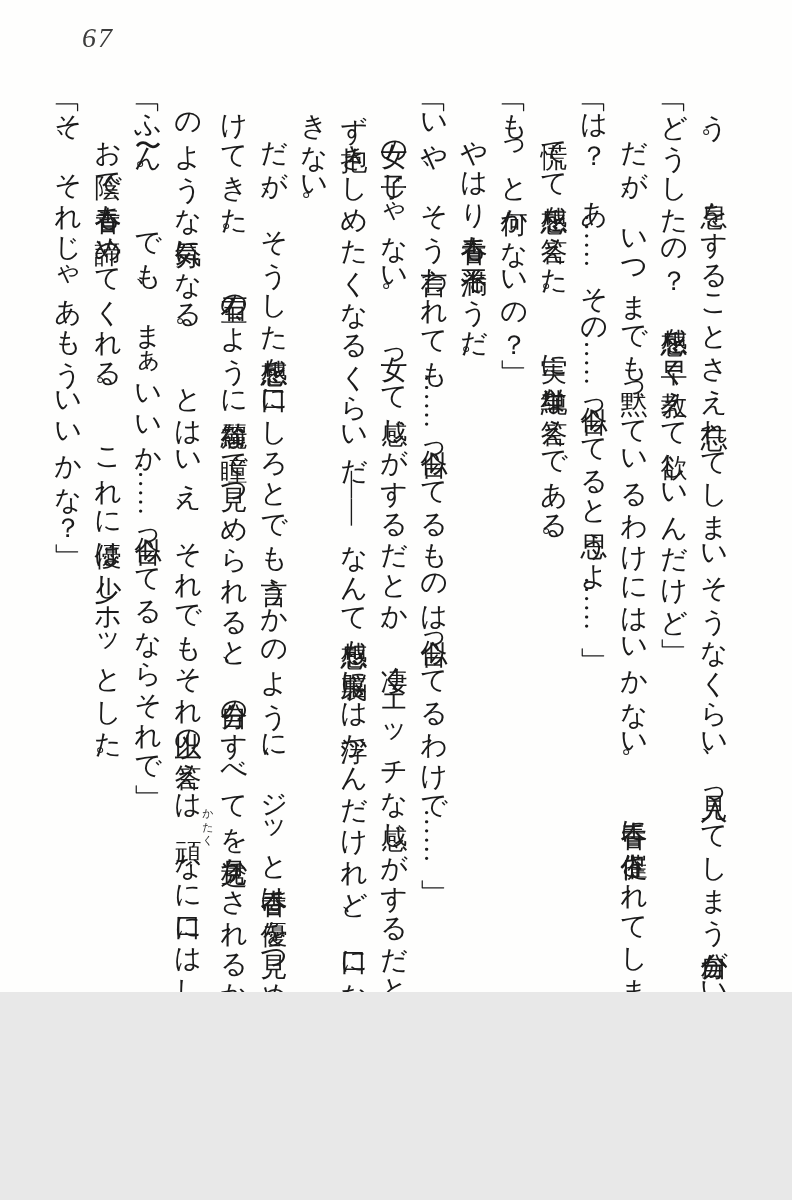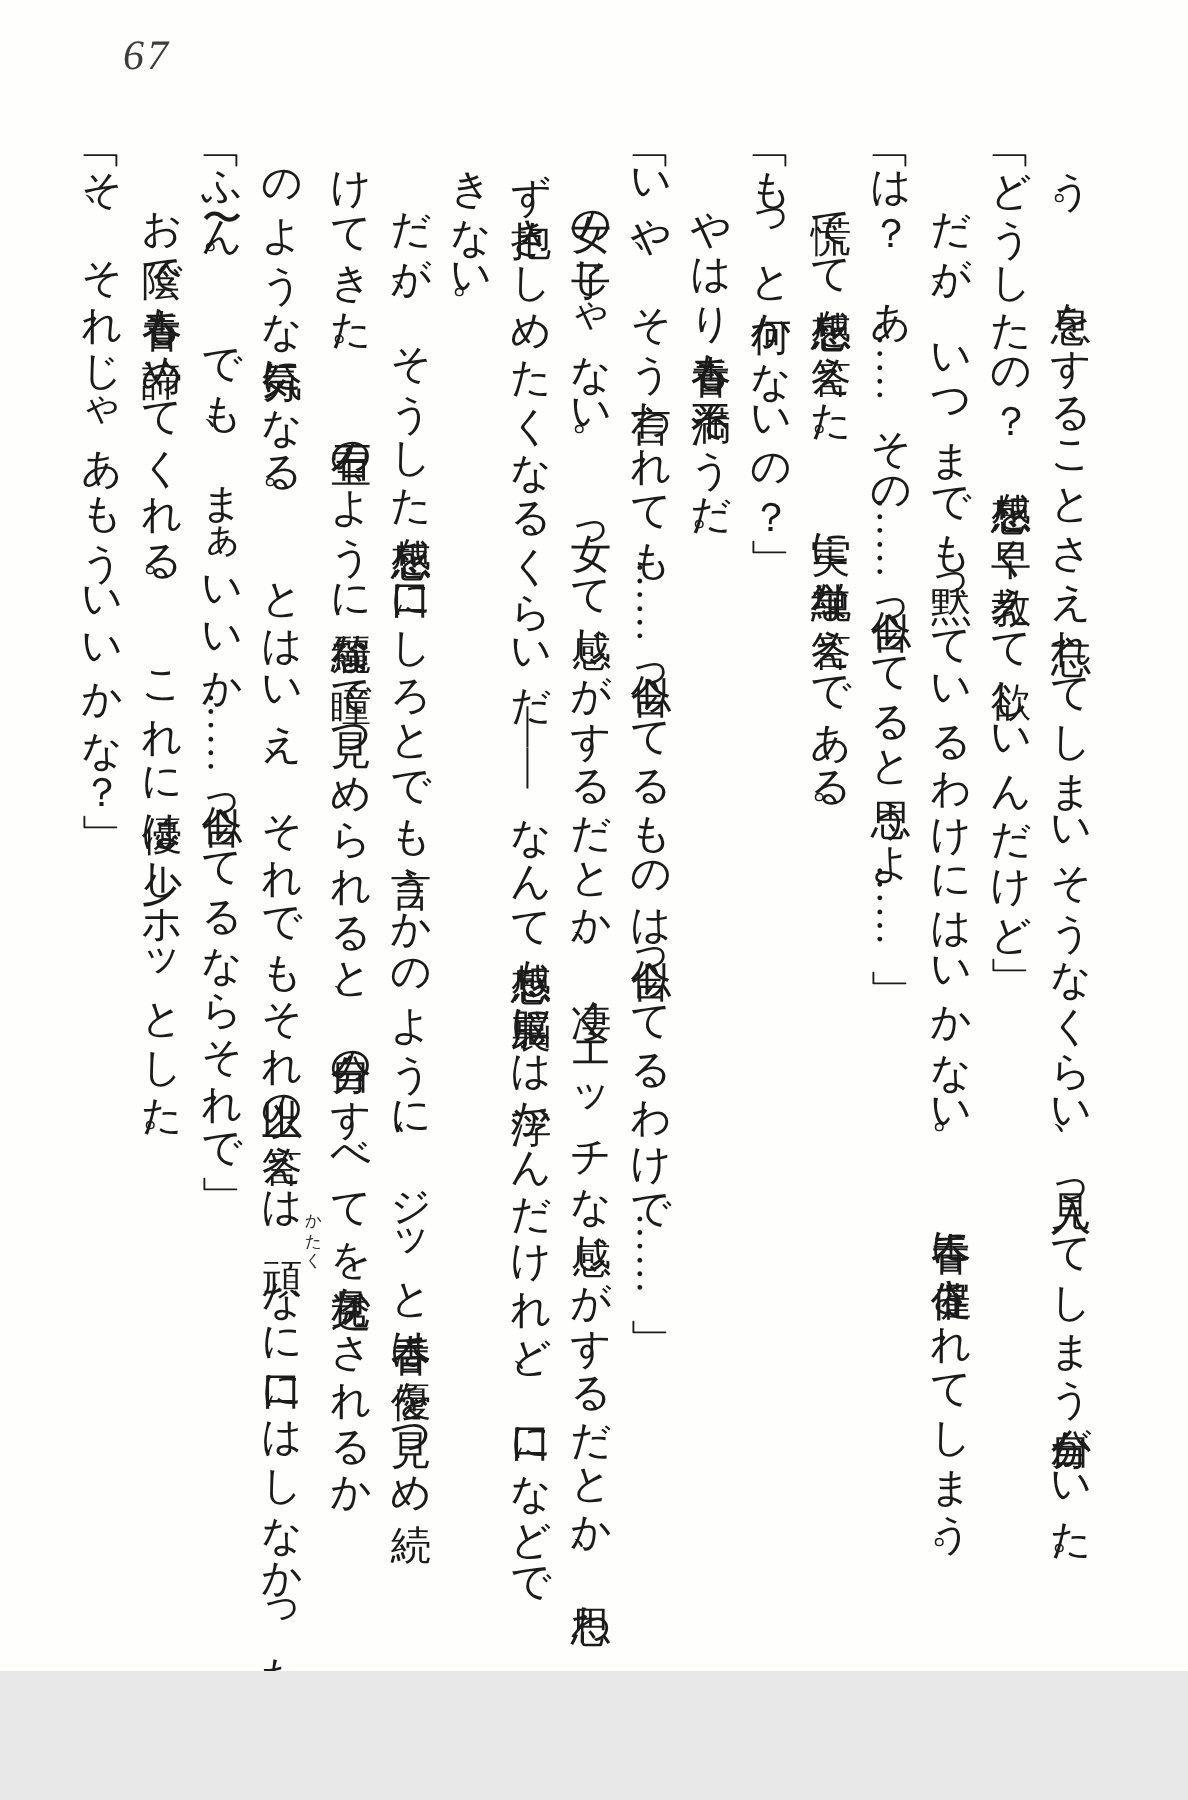--- a/index.html
+++ b/index.html
@@ -3,21 +3,21 @@
 <meta charset="utf-8">
 <style>
   html, body {
     margin: 0;
     padding: 0;
     background: #e8e8e8;
   }
   .page {
     position: relative;
     width: 792px;
-    height: 1114px;
+    height: 992px;
     background: #fefefd;
     overflow: hidden;
     font-family: "Liberation Serif", "DejaVu Serif", serif;
   }
   .page-number {
     position: absolute;
     left: 82px;
     top: 22px;
     font-style: italic;
     font-size: 28px;

